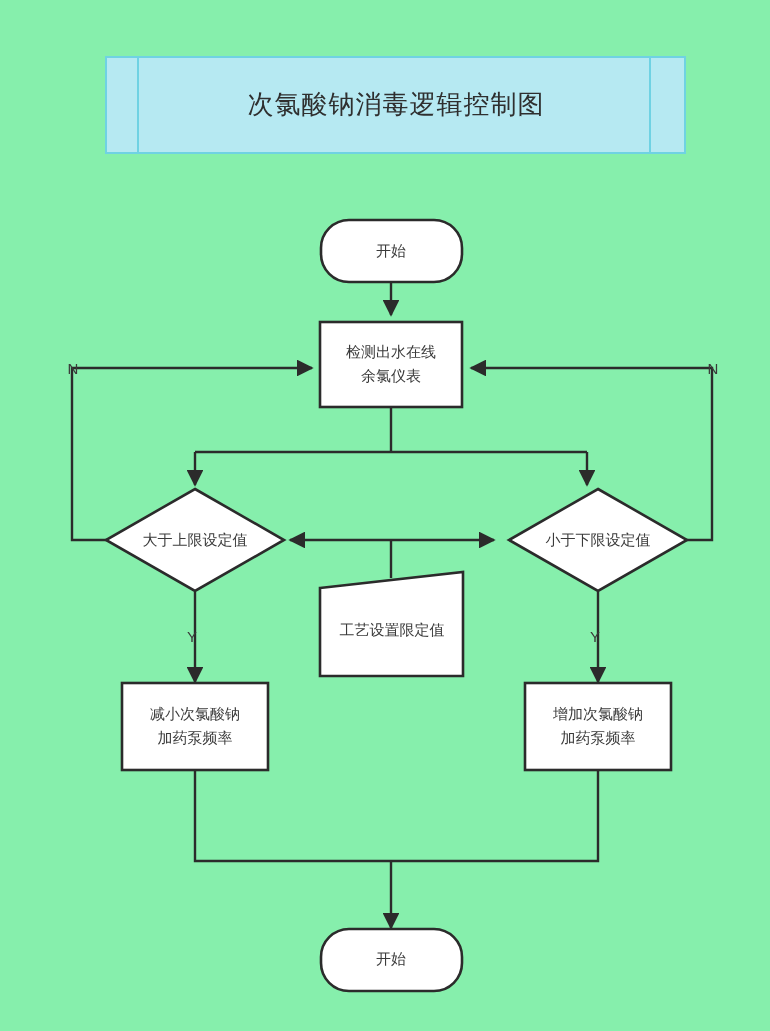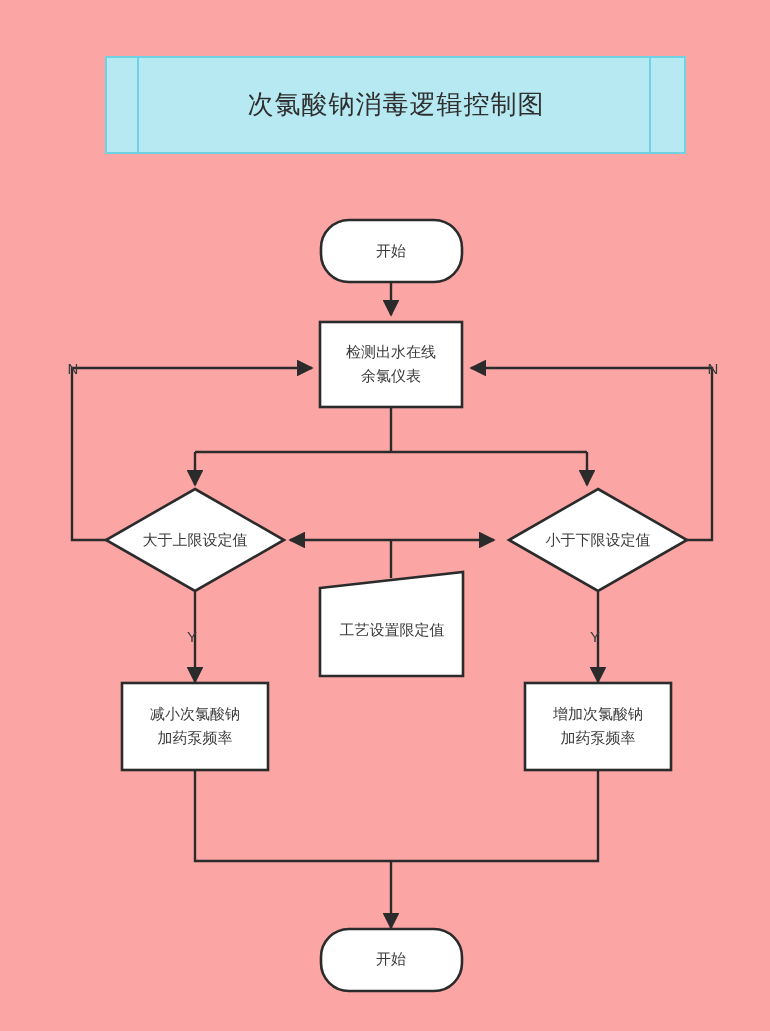--- a/index.html
+++ b/index.html
@@ -10,21 +10,21 @@
   body {
     width: 770px;
     height: 1031px;
     font-family: "Liberation Sans", "DejaVu Sans", sans-serif;
     overflow: hidden;
   }
   #page {
     position: relative;
     width: 770px;
     height: 1031px;
-    background: #fca5a5;
+    background: #86efac;
   }
   svg.diagram {
     position: absolute;
     left: 0;
     top: 0;
     width: 770px;
     height: 1031px;
     display: block;
   }
   .node-shape {

